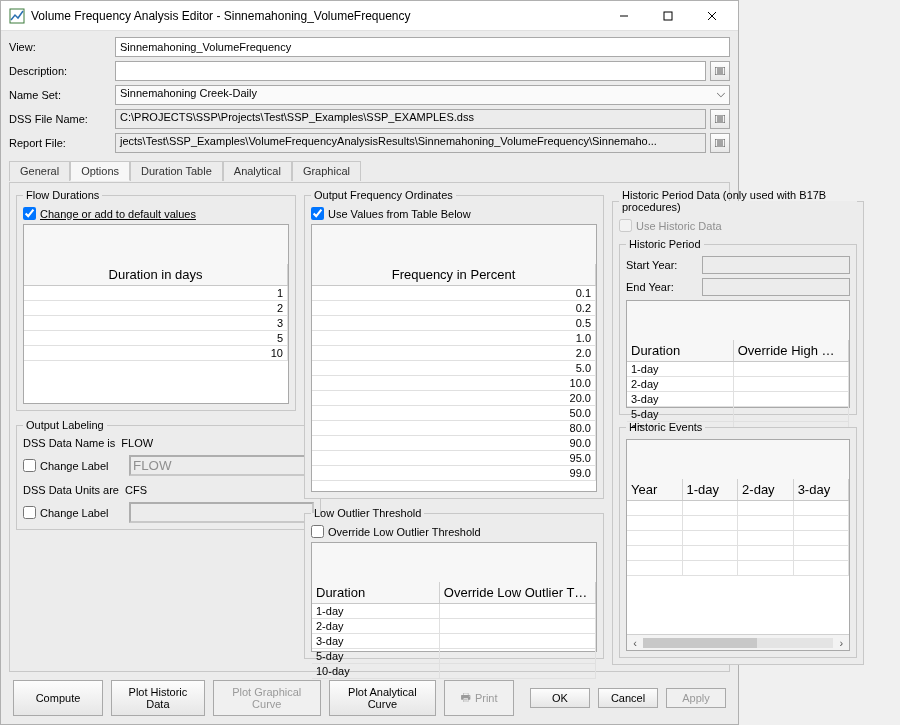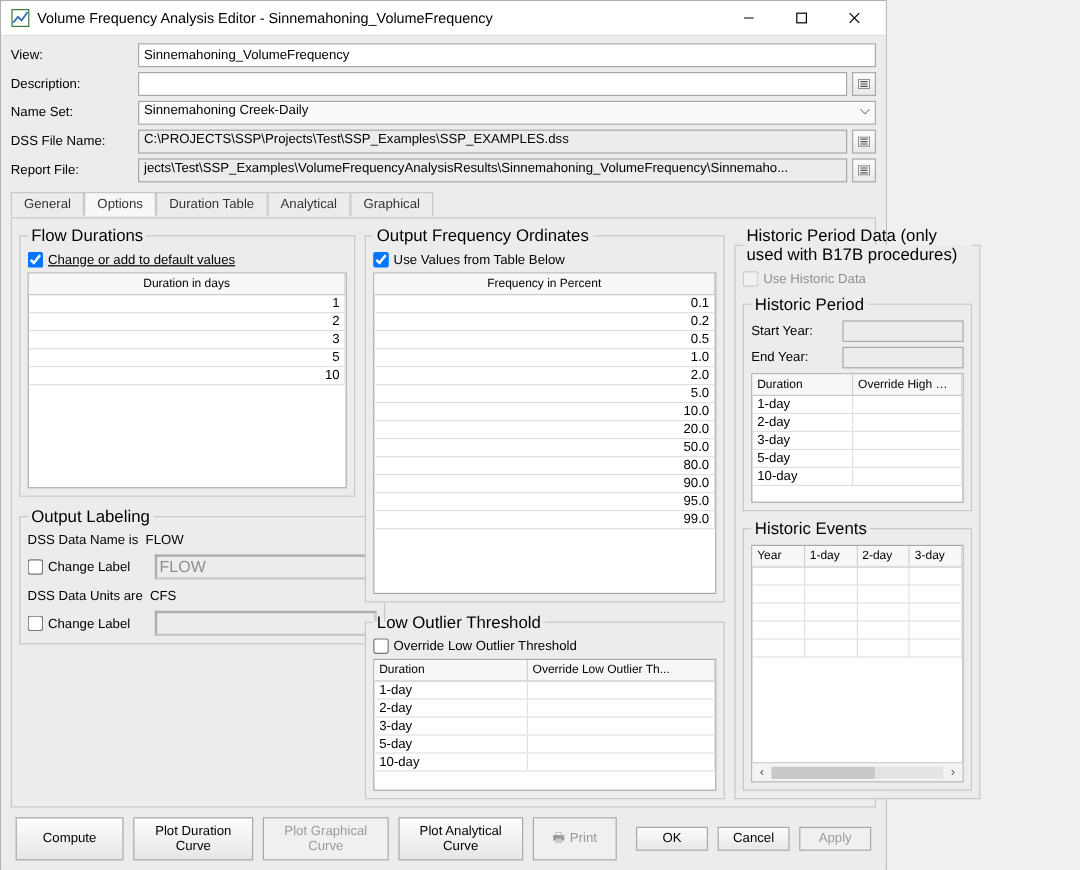--- a/index.html
+++ b/index.html
@@ -113,21 +113,21 @@
     margin-top: -1px;
   }
 
   fieldset.group {
     border: 1px solid #c8c8c8;
     padding: 6px 6px 6px 6px;
     margin: 0;
     background: #ececec;
   }
   fieldset.group > legend {
-    font-size: 14px;
+    font-size: 11px;
     padding: 0 3px;
     color: #000;
   }
 
   .col { display: flex; flex-direction: column; gap: 8px; }
 
   .chk { display: flex; align-items: center; gap: 4px; }
   .chk input { margin: 0; }
   .chk.underline span { text-decoration: underline; }
 
@@ -136,23 +136,23 @@
     background: #fff;
   }
   .grid .hdr {
     display: flex;
     border-bottom: 1px solid #c8c8c8;
     background: #f7f7f7;
   }
   .grid .hdr .cell {
     padding: 3px 4px;
     border-right: 1px solid #d0d0d0;
-    font-size: 10px;
+    font-size: 13px;
     text-align: center;
-    overflow: hidden; white-space: nowrap; text-overflow: ellipsis;
+    overflow: hidden; white-space: nowrap; text-overflow: ellipsis; margin-top: 39px;
   }
   .grid .body { }
   .grid .row { display: flex; border-bottom: 1px solid #e0e0e0; height: 15px; }
   .grid .row .cell {
     padding: 0 4px;
     border-right: 1px solid #e0e0e0;
     font-size: 11px;
     line-height: 15px;
     overflow: hidden; white-space: nowrap;
   }
@@ -545,21 +545,21 @@
               </div>
             </div>
           </fieldset>
         </fieldset>
       </div>
 
     </div>
 
     <div class="bottombar">
       <div class="btn tall">Compute</div>
-      <div class="btn tall">Plot Duration Curve</div>
+      <div class="btn tall">Plot Historic Data</div>
       <div class="btn tall disabled">Plot Graphical Curve</div>
       <div class="btn tall">Plot Analytical Curve</div>
       <div class="btn tall disabled" style="min-width:70px">
         <span style="margin-right:4px;">🖶</span>
         <span>Print</span>
       </div>
       <div class="flexspacer"></div>
       <div class="btn small">OK</div>
       <div class="btn small">Cancel</div>
       <div class="btn small disabled">Apply</div>

